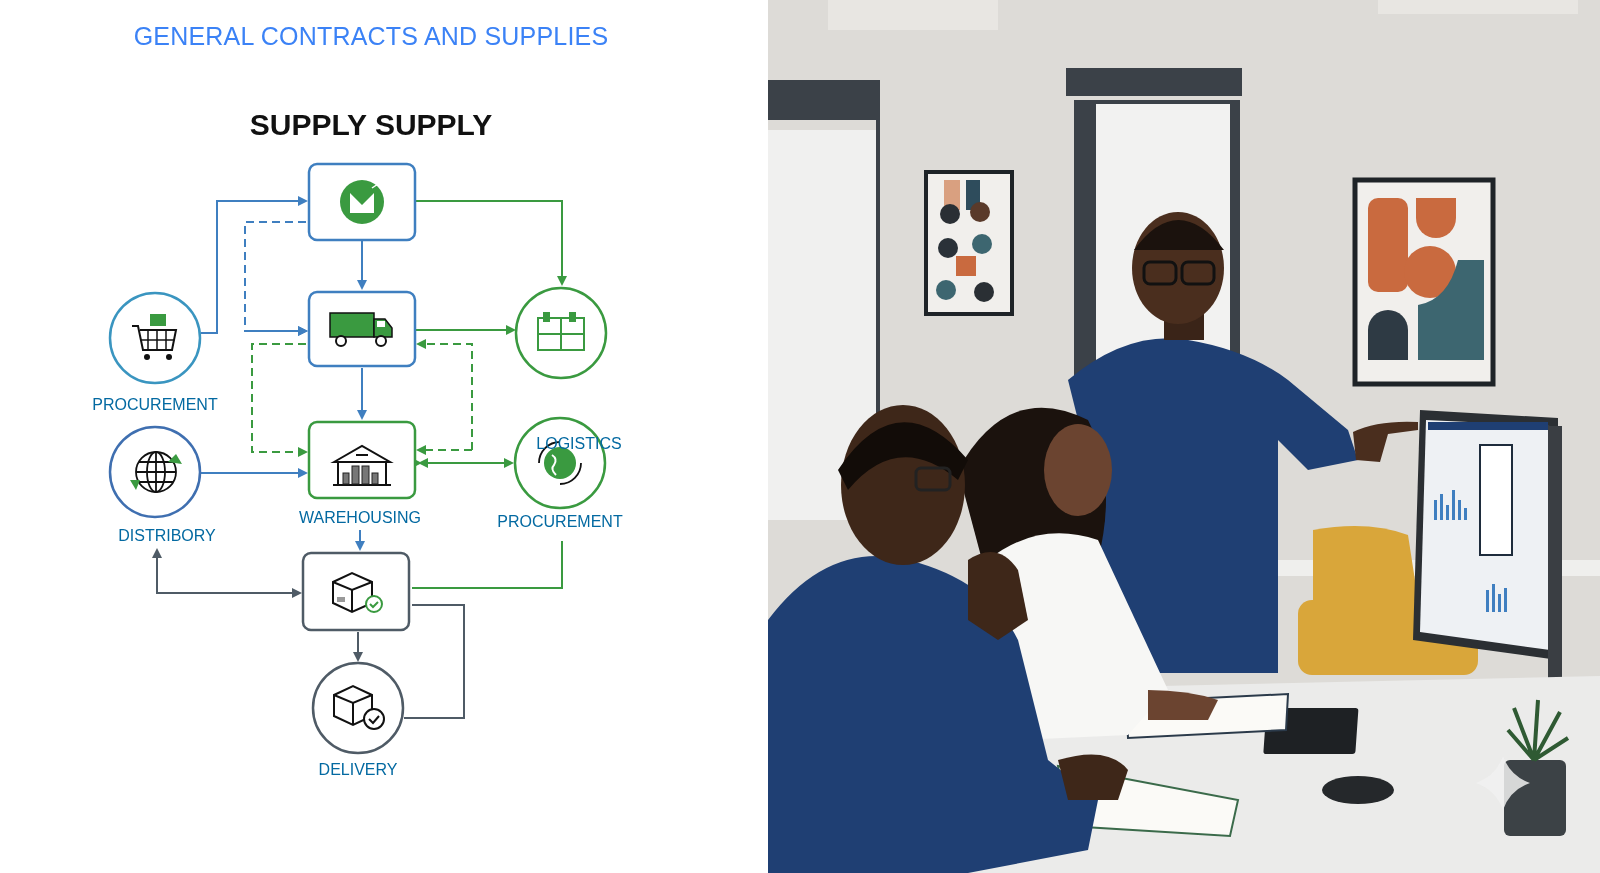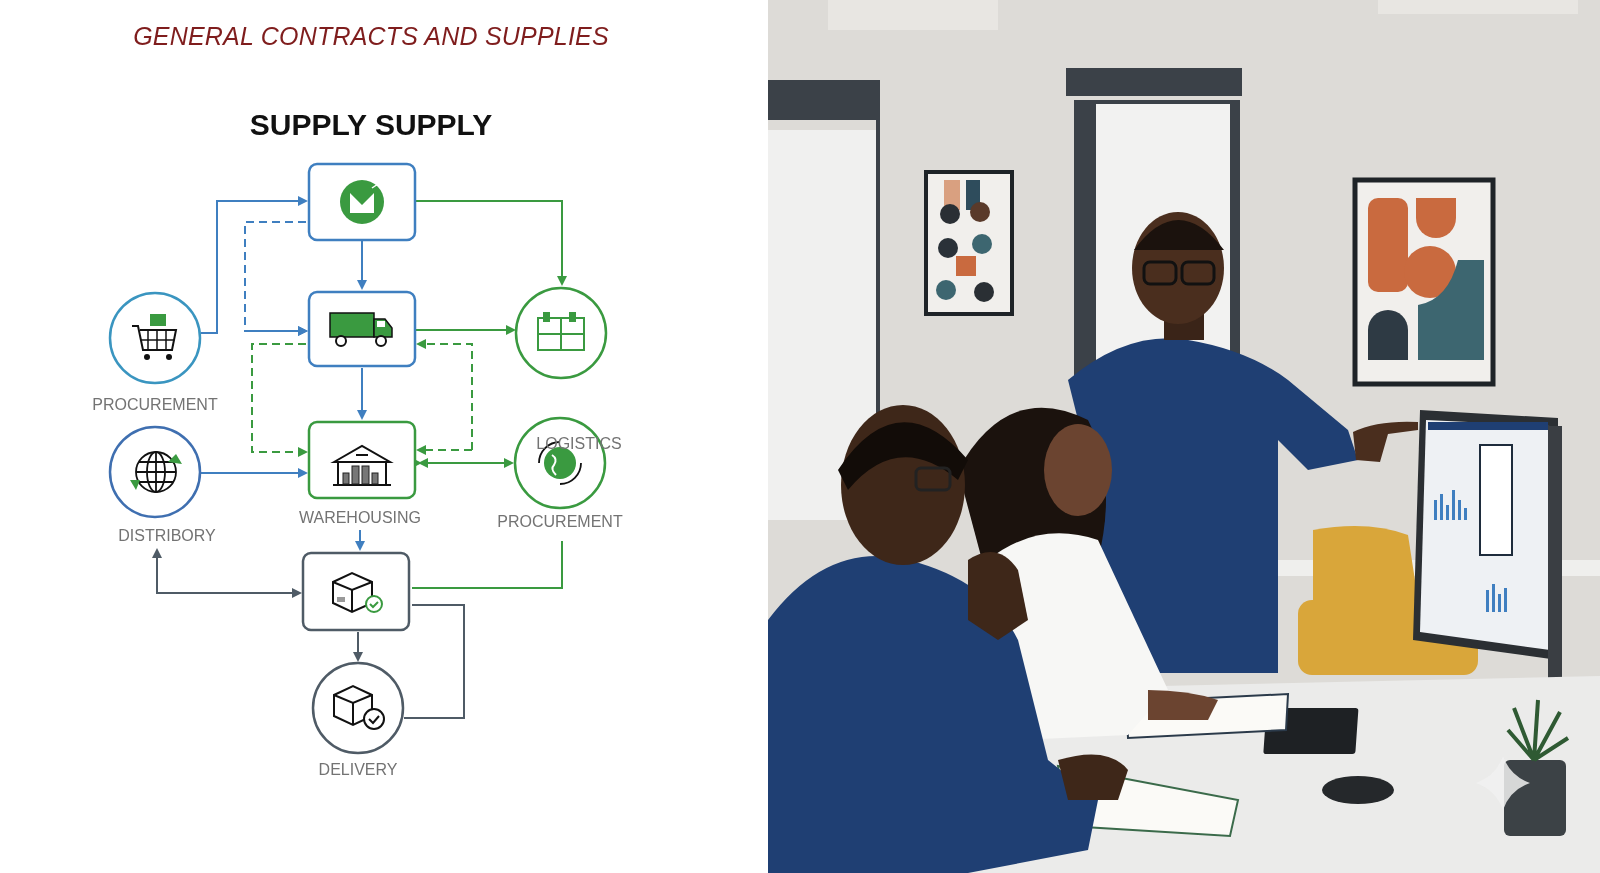--- a/index.html
+++ b/index.html
@@ -1,22 +1,22 @@
 <!DOCTYPE html>
 <html><head>
 <meta charset="utf-8">
 <style>
   html, body { margin:0; padding:0; }
   body { width:1600px; height:873px; overflow:hidden; background:#ffffff; position:relative; font-family:"Liberation Sans", sans-serif; }
   .left { position:absolute; left:0; top:0; width:768px; height:873px; background:#ffffff; }
   .right { position:absolute; left:768px; top:0; width:832px; height:873px; overflow:hidden; background:#dcdad6; }
-  .company { position:absolute; left:0; width:742px; top:22px; text-align:center; font-size:25px; color:#7f1d1d; letter-spacing:0.2px;font-style:italic; }
+  .company { position:absolute; left:0; width:742px; top:22px; text-align:center; font-size:25px; color:#3b82f6; letter-spacing:0.2px; }
   .title { position:absolute; left:0; width:742px; top:108px; text-align:center; font-size:30px; font-weight:bold; color:#111; }
   .diagram { position:absolute; left:0; top:0; }
-  .lbl { position:absolute; font-size:16px; color:#737373; text-align:center; transform:translateX(-50%); white-space:nowrap; }
+  .lbl { position:absolute; font-size:16px; color:#0369a1; text-align:center; transform:translateX(-50%); white-space:nowrap; }
   .photo { position:absolute; left:0; top:0; }
 </style>
 </head>
 <body>
 
 <div class="left">
   <div class="company">GENERAL CONTRACTS AND SUPPLIES</div>
   <div class="title">SUPPLY SUPPLY</div>
 
   <svg class="diagram" width="768" height="873" viewBox="0 0 768 873">

